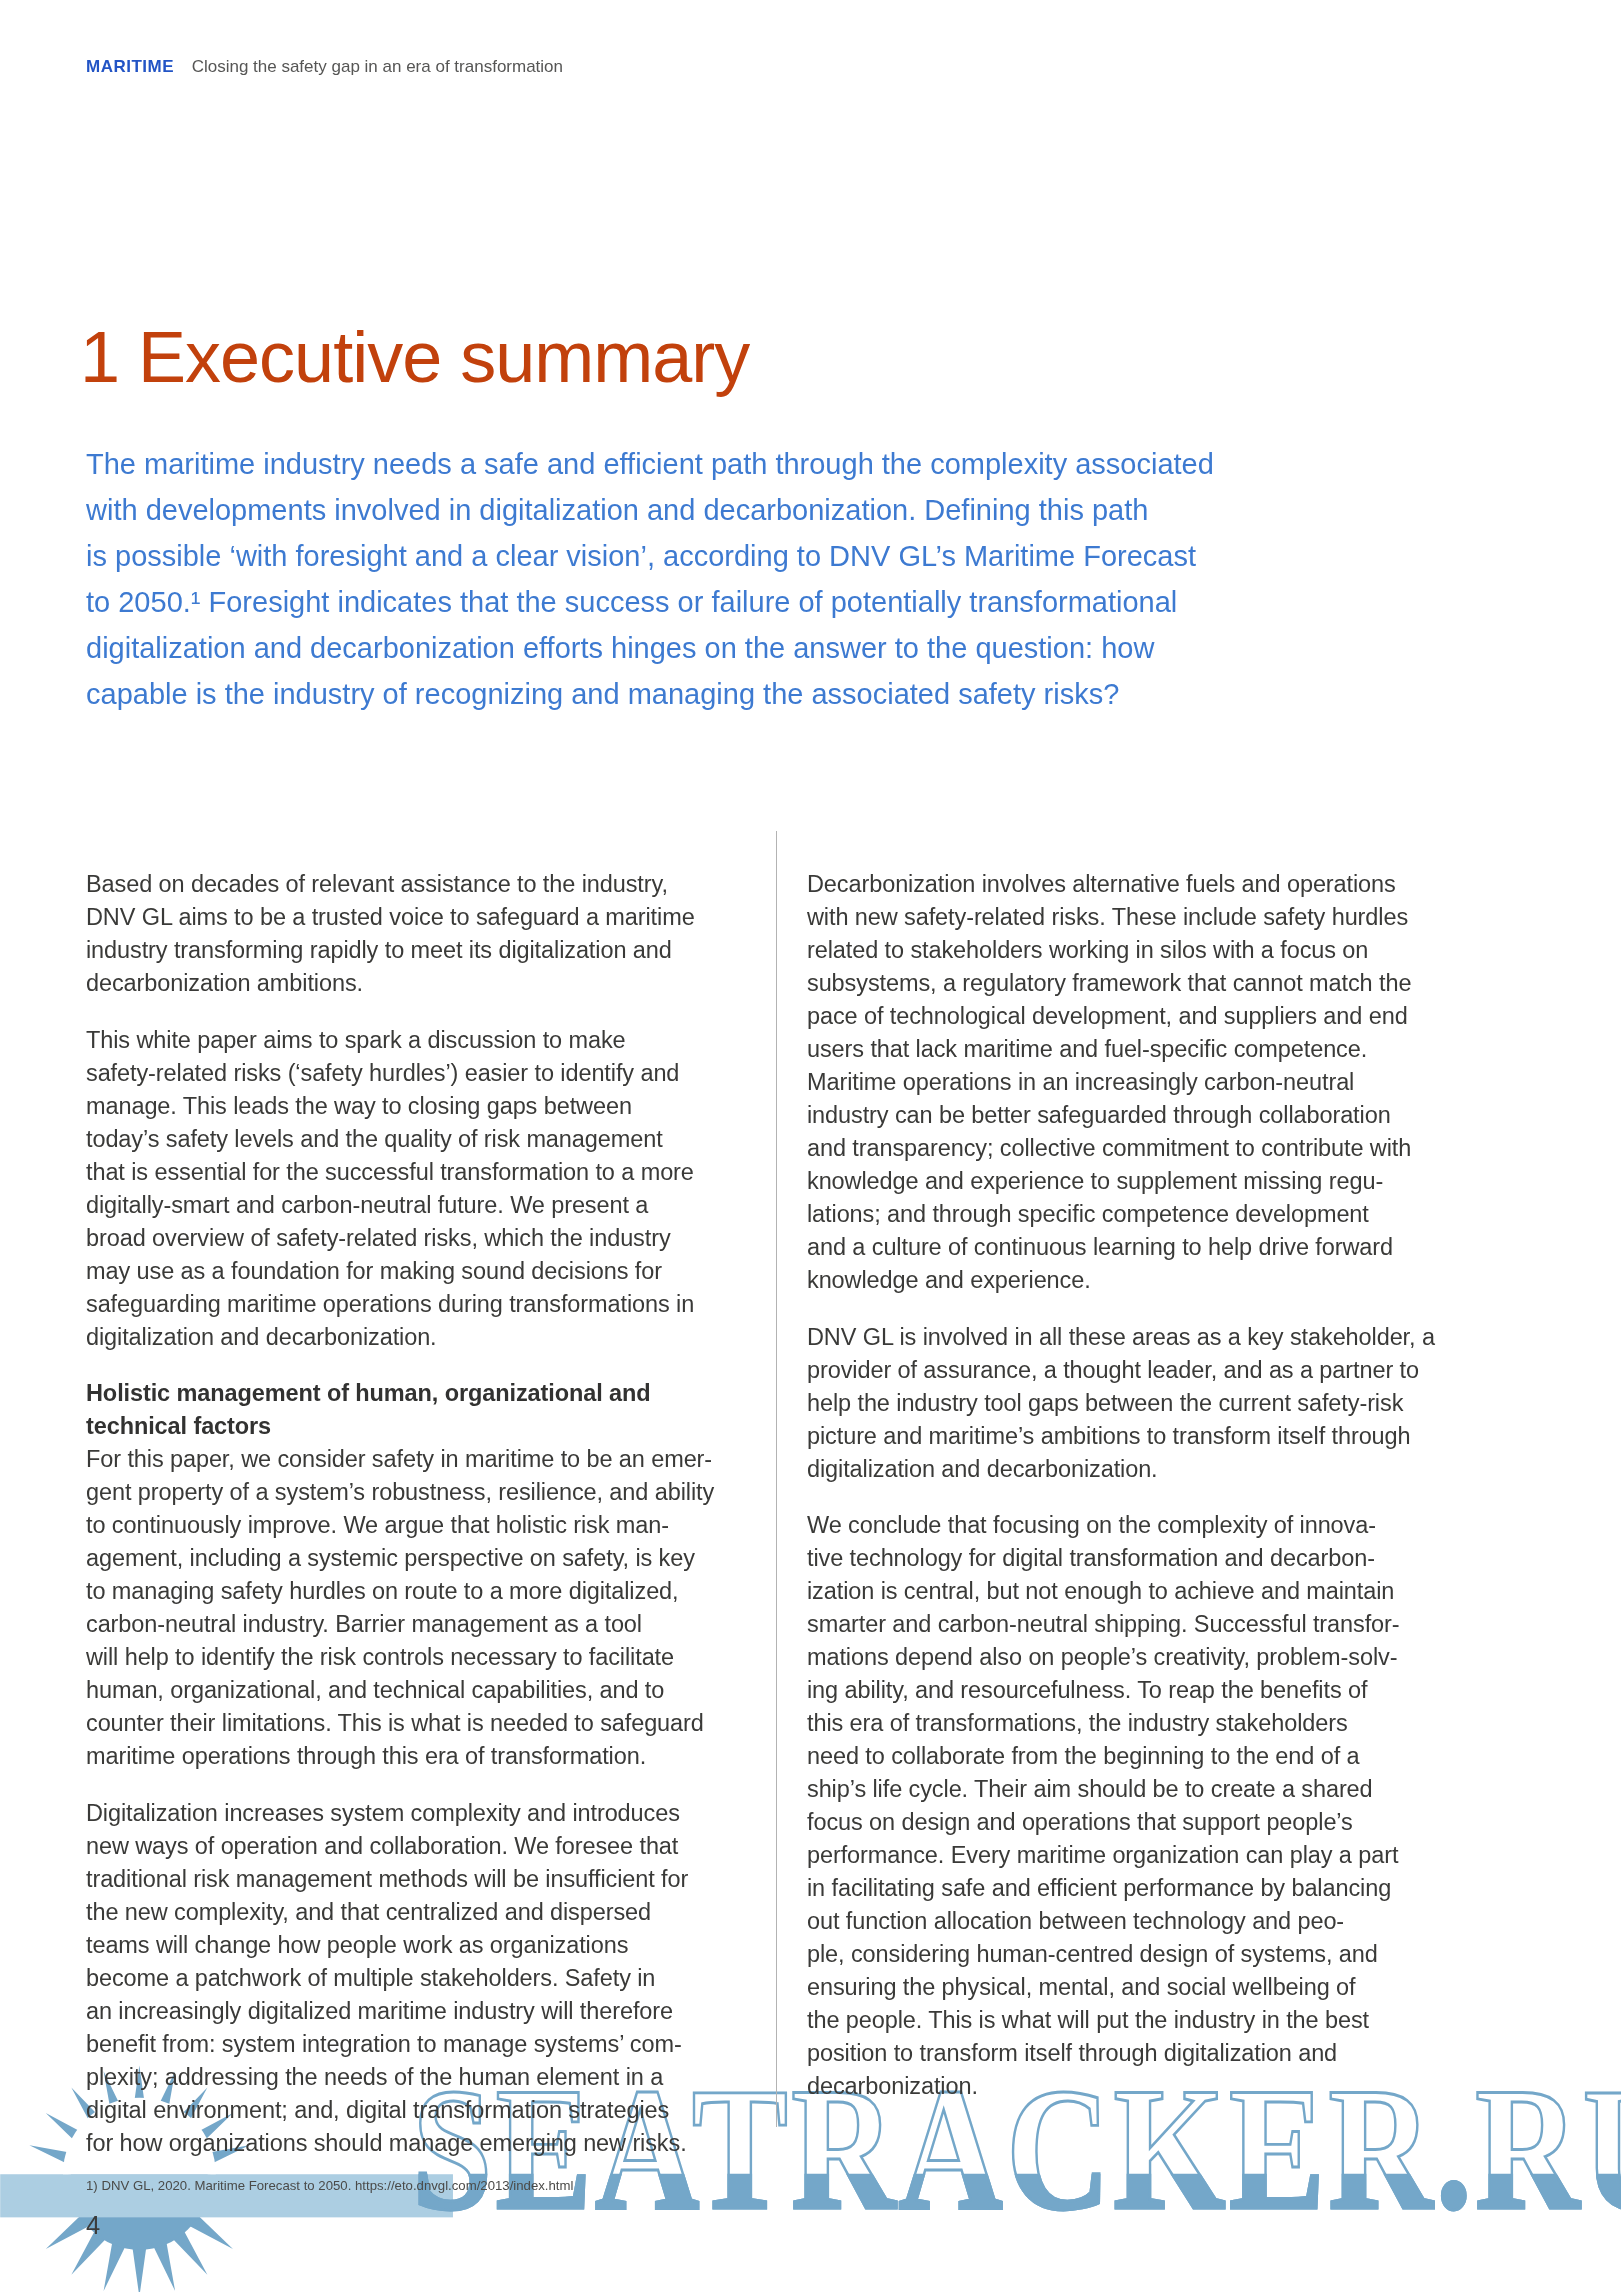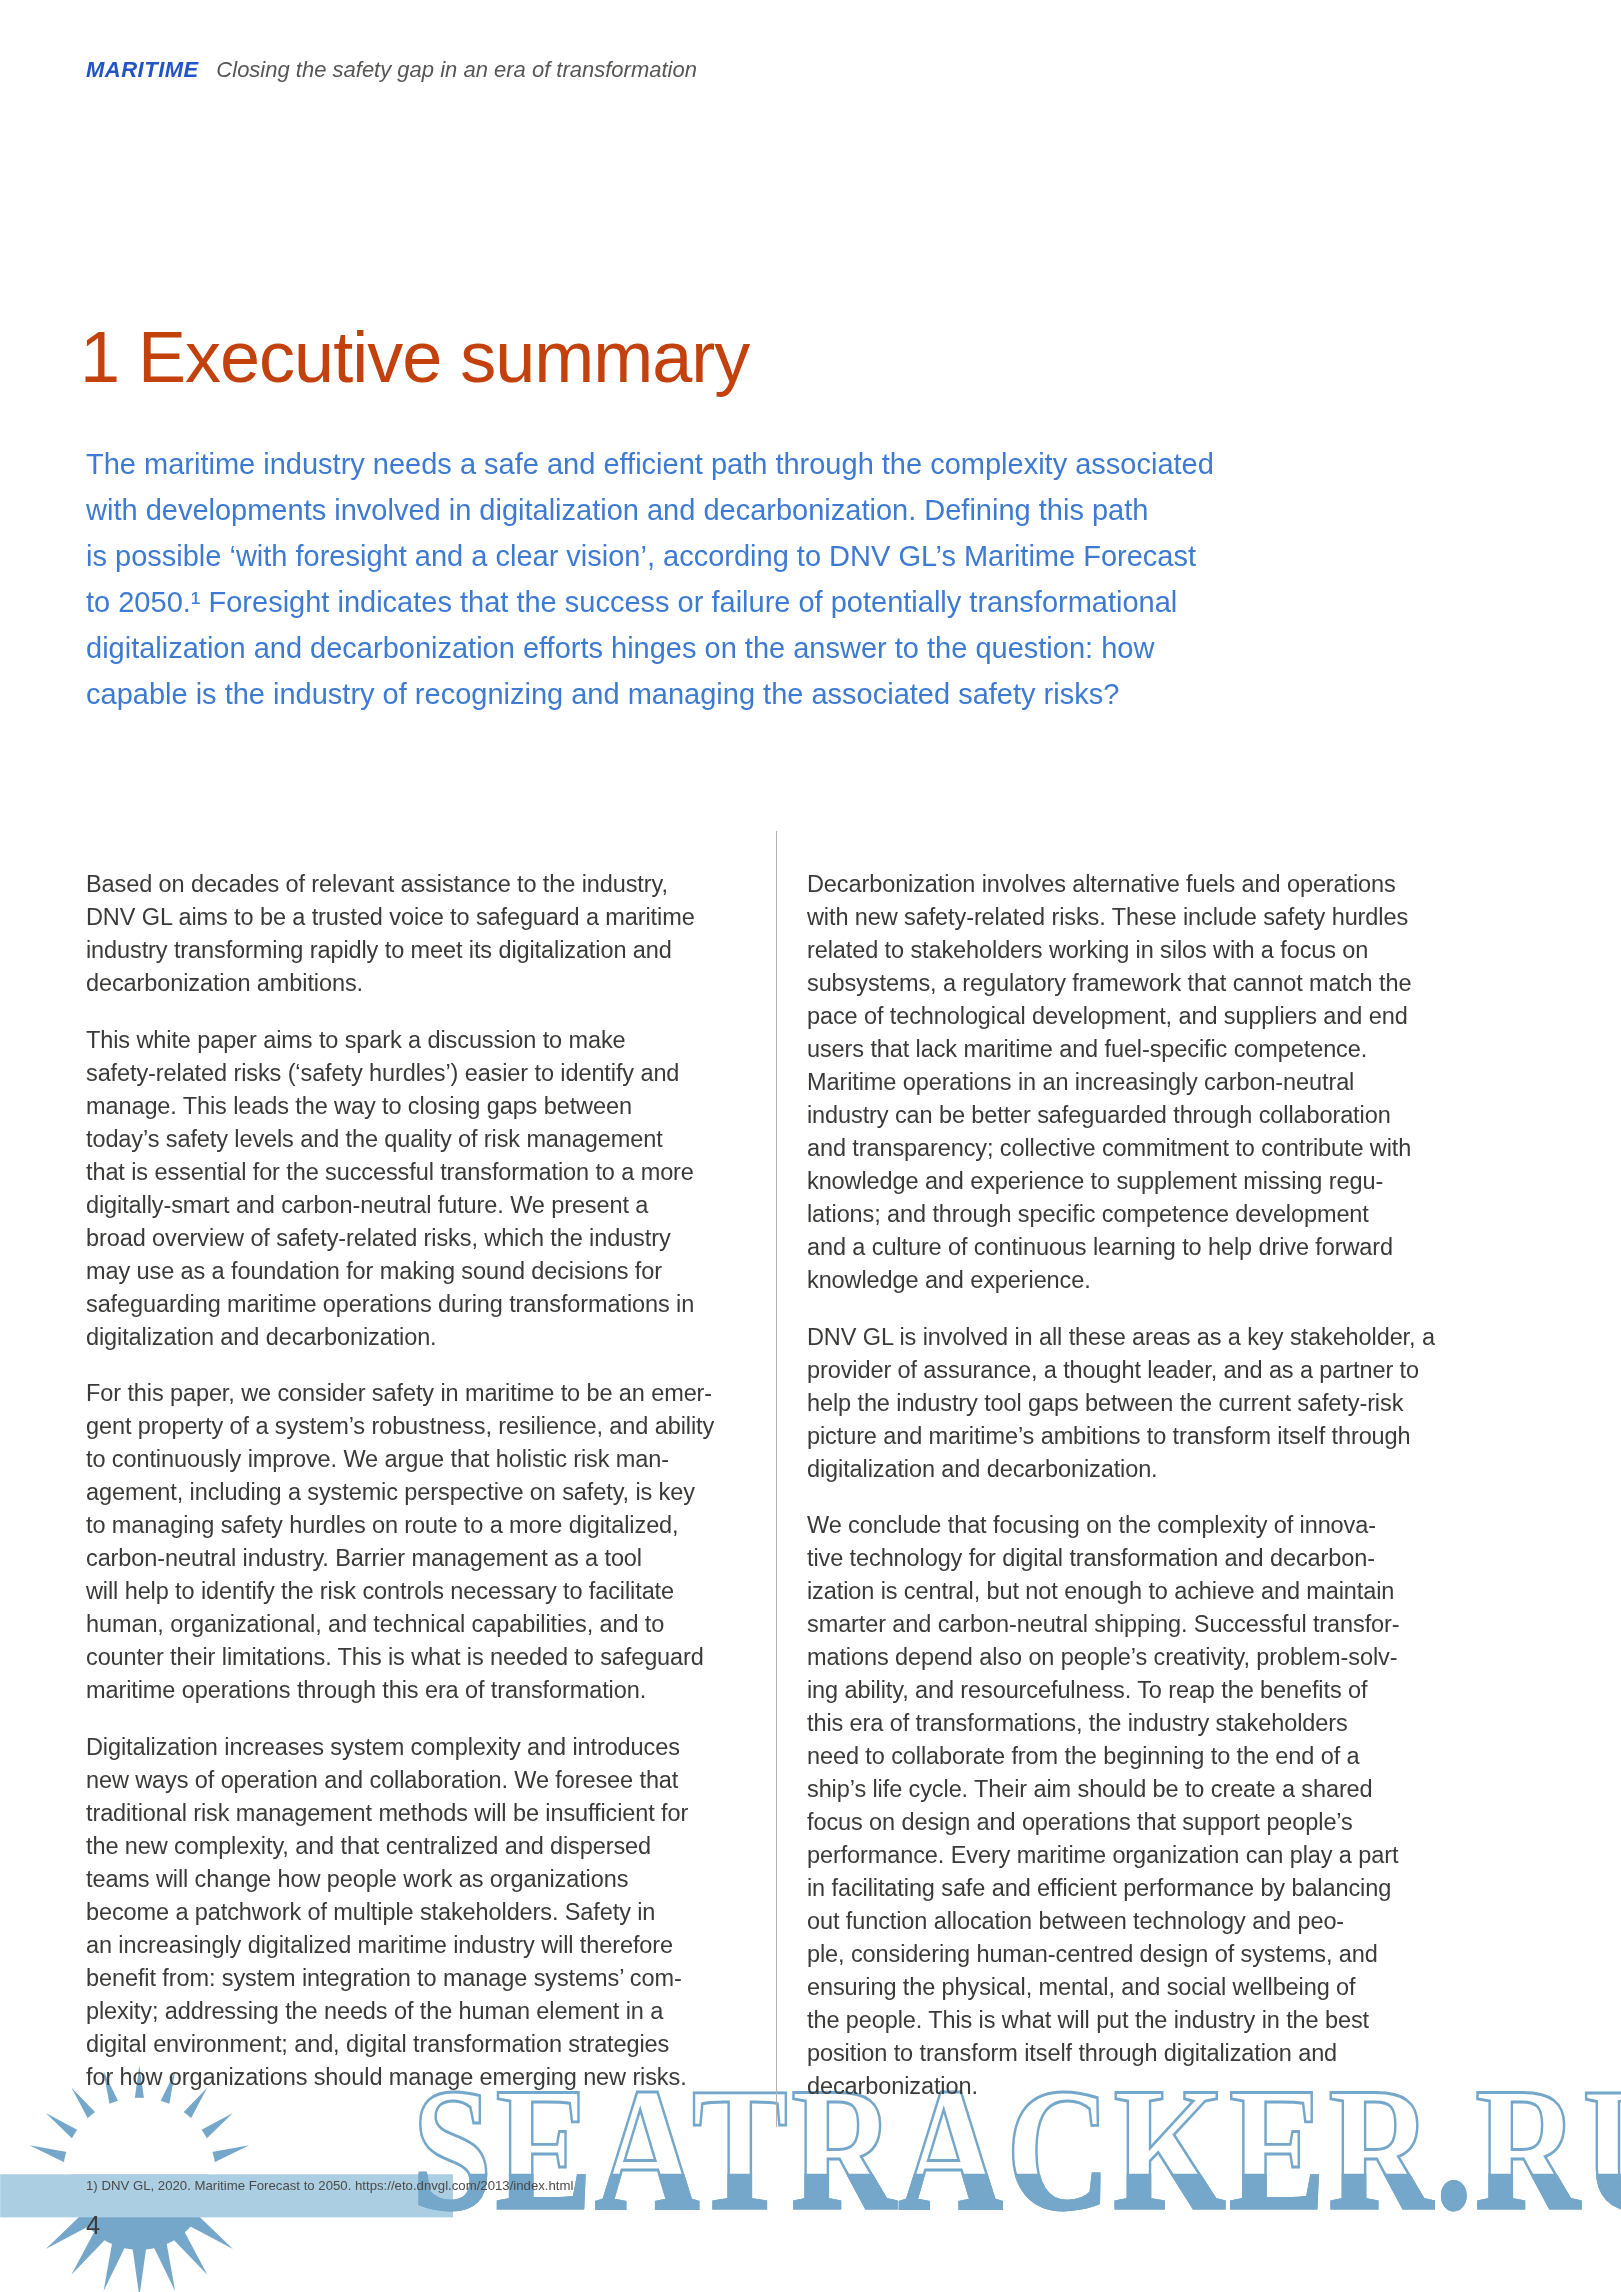--- a/index.html
+++ b/index.html
@@ -21,21 +21,21 @@
     font-size:176px;line-height:1;
     letter-spacing:3.9px;
     white-space:nowrap;
     transform:scaleX(0.82);
     transform-origin:left top;
   }
   .wm-outline{color:transparent;-webkit-text-stroke:2.9px var(--wm-blue);}
   .wm-solid{color:var(--wm-blue);-webkit-text-stroke:2.9px var(--wm-blue);clip-path:inset(64% 0 0 0);}
   
   #content{position:absolute;inset:0;z-index:1;}
-  #running-head{position:absolute;left:86px;top:57px;font-size:22px;font-style:italic;}
+  #running-head{position:absolute;left:86px;top:57px;font-size:17px;}
   #running-head .brand{color:var(--brand-blue);font-weight:bold;letter-spacing:0.5px;}
   #running-head .subtitle{color:#565655;margin-left:17.6px;}
   #page-title{
     position:absolute;left:80px;top:316px;
     font-size:72px;font-weight:400;color:#c2410c;letter-spacing:-1px;
   }
   #intro{
     position:absolute;left:86px;top:441px;
     font-size:29px;line-height:46px;color:var(--intro-blue);
     white-space:pre-line;
@@ -102,20 +102,22 @@
         <div class="block p">This white paper aims to spark a discussion to make
 safety-related risks (‘safety hurdles’) easier to identify and
 manage. This leads the way to closing gaps between
 today’s safety levels and the quality of risk management
 that is essential for the successful transformation to a more
 digitally-smart and carbon-neutral future. We present a
 broad overview of safety-related risks, which the industry
 may use as a foundation for making sound decisions for
 safeguarding maritime operations during transformations in
 digitalization and decarbonization.</div>
+        <div class="block h">Holistic management of human, organizational and
+technical factors</div>
         <div class="block p">For this paper, we consider safety in maritime to be an emer-
 gent property of a system’s robustness, resilience, and ability
 to continuously improve. We argue that holistic risk man-
 agement, including a systemic perspective on safety, is key
 to managing safety hurdles on route to a more digitalized,
 carbon-neutral industry. Barrier management as a tool
 will help to identify the risk controls necessary to facilitate
 human, organizational, and technical capabilities, and to
 counter their limitations. This is what is needed to safeguard
 maritime operations through this era of transformation.</div>

